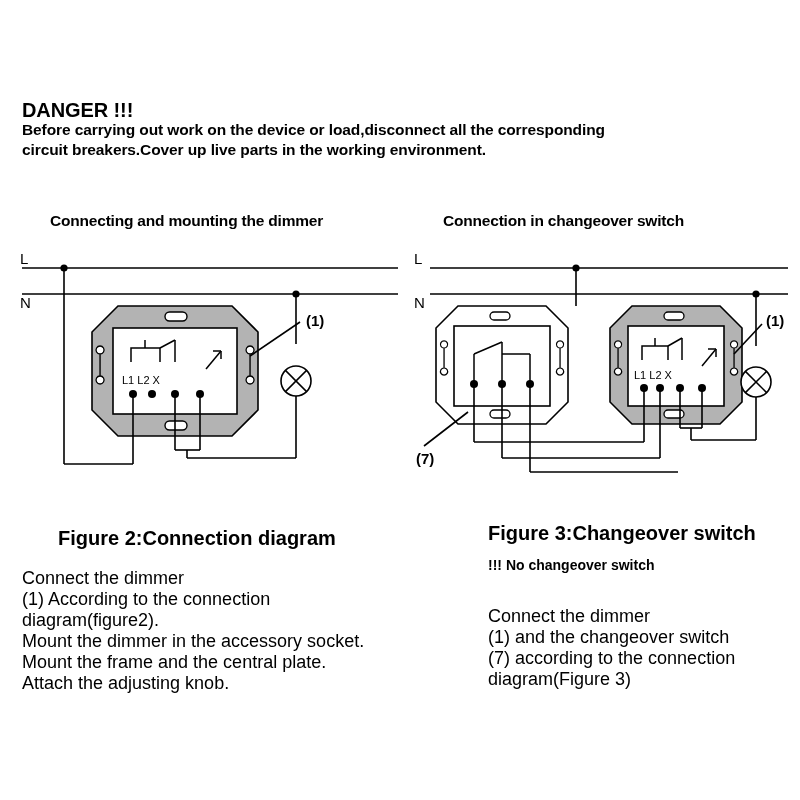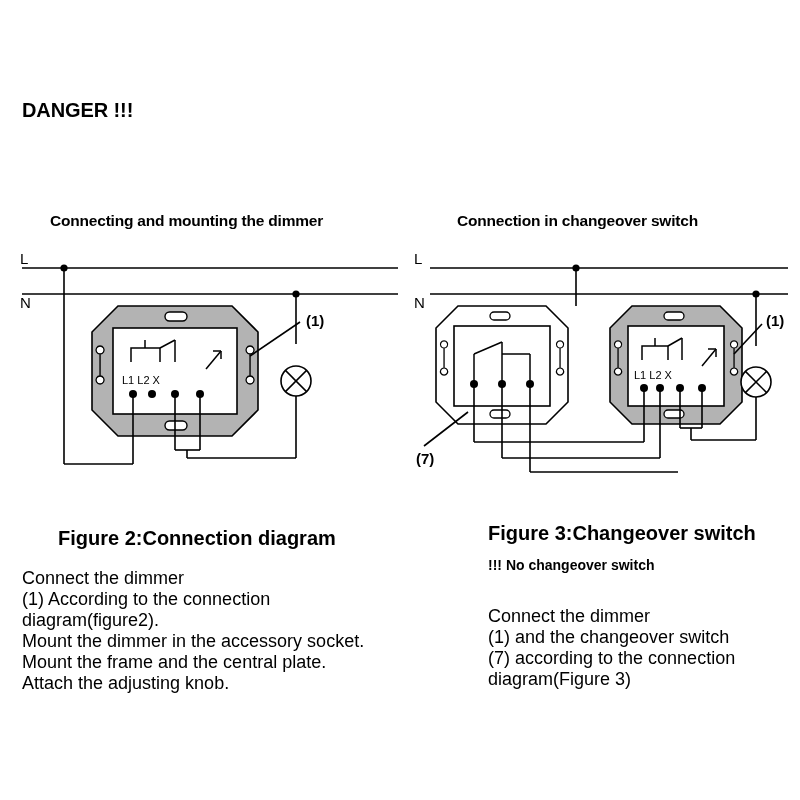--- a/index.html
+++ b/index.html
@@ -36,21 +36,21 @@
     font-size: 20px;
     line-height: 20px;
   }
 
   .section-title {
     font-weight: bold;
     font-size: 15.5px;
     letter-spacing: -0.2px;
   }
   #title-left { left: 22px; top: 212px; margin-left: 28px; }
-  #title-right { left: 457px; top: 212px; }
+  #title-right { left: 443px; top: 212px; }
 
   .fig-caption {
     font-size: 20px;
     font-weight: bold;
   }
   #caption-left  { left: 58px;  top: 527px; }
   #caption-right { left: 488px; top: 522px; }
 
   .warn-right {
     left: 488px;
@@ -88,20 +88,22 @@
     fill: #000;
   }
 </style>
 </head>
 <body>
 
 <div id="page">
 
   <div class="abs danger-block">
     <div class="danger-title">DANGER !!!</div>
+    <div>Before carrying out work on the device or load,disconnect all the corresponding</div>
+    <div>circuit breakers.Cover up live parts in the working environment.</div>
   </div>
 
   <div class="abs section-title" id="title-left">Connecting and mounting the dimmer</div>
   <div class="abs section-title" id="title-right">Connection in changeover switch</div>
 
   <div class="abs" style="left:0px; top:236px;">
     <svg width="420" height="280" viewBox="0 0 420 280">
 
       <line x1="22" y1="32" x2="398" y2="32" stroke="#000" stroke-width="1.6"></line>
       <line x1="22" y1="58" x2="398" y2="58" stroke="#000" stroke-width="1.6"></line>

